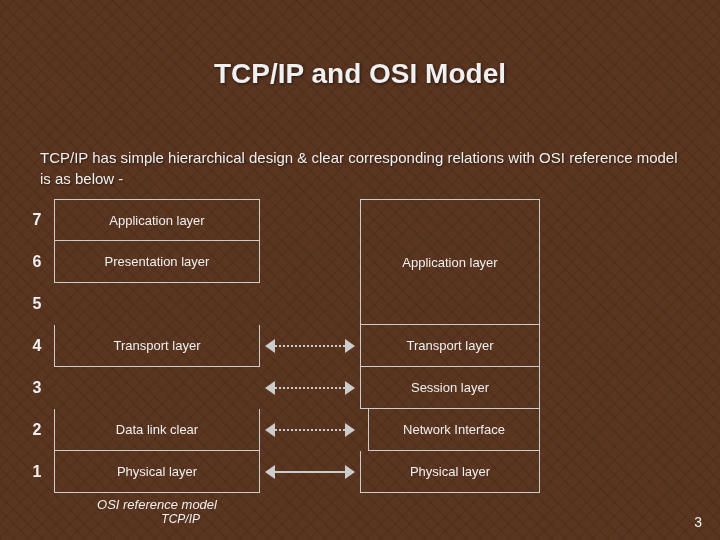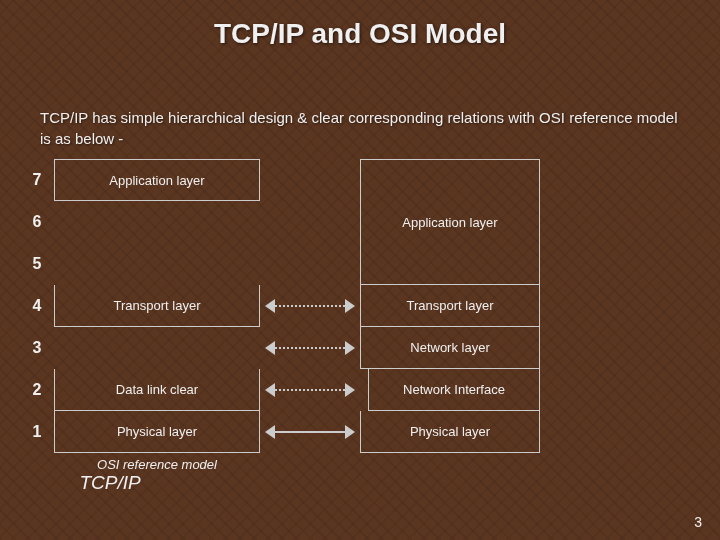--- a/index.html
+++ b/index.html
@@ -29,20 +29,21 @@
     }
 
     .title {
       text-align: center;
       color: #f0f0f0;
       font-size: 28px;
       font-weight: bold;
       padding-top: 18px;
       padding-bottom: 6px;
       text-shadow: 1px 1px 3px rgba(0,0,0,0.6);
+      margin-top: 40px;
     }
 
     .subtitle {
       color: #f0f0f0;
       font-size: 15px;
       padding: 4px 40px 10px 40px;
       line-height: 1.4;
       text-shadow: 1px 1px 2px rgba(0,0,0,0.5);
       margin-top: 47px;
     }
@@ -220,23 +221,23 @@
       font-size: 13px;
       font-style: italic;
     }
 
     .arrow-label {
       width: 100px;
     }
 
     .tcp-label-text {
       width: 180px;
-      text-align: center;
-      color: #f0f0f0;
-      font-size: 19px;
+      text-align: right;
+      color: #f0f0f0;
+      font-size: 12px;
       font-style: italic;
     }
 
     .page-num {
       position: absolute;
       bottom: 10px;
       right: 18px;
       color: #f0f0f0;
       font-size: 14px;
     }
@@ -261,20 +262,21 @@
 
   <div class="osi-table">
 
     <div class="osi-row">
       <div class="osi-num">7</div>
       <div class="osi-cell">Application layer</div>
     </div>
 
     <div class="osi-row">
       <div class="osi-num">6</div>
+      <div class="osi-cell">Presentation layer</div>
     </div>
 
     <div class="osi-row">
       <div class="osi-num">5</div>
     </div>
 
     <div class="osi-row">
       <div class="osi-num">4</div>
       <div class="osi-cell">Transport layer</div>
     </div>
@@ -337,21 +339,21 @@
 
     <div class="tcp-row" style="height:126px;">
       <div class="tcp-cell tcp-merged-3">Application layer</div>
     </div>
 
     <div class="tcp-row" style="height:42px; border-top:none;">
       <div class="tcp-cell tcp-merged-1" style="border-top:none;">Transport layer</div>
     </div>
 
     <div class="tcp-row" style="height:42px;">
-      <div class="tcp-cell tcp-merged-1" style="border-top:none;">Network layer</div>
+      <div class="tcp-cell tcp-merged-1" style="border-top:none;">Session layer</div>
     </div>
 
     <div class="tcp-row" style="height:42px;padding-left:8px;">
       <div class="tcp-cell tcp-merged-1" style="border-top:none;">Network Interface</div>
     </div>
 
     <div class="tcp-row" style="height:42px;">
       <div class="tcp-cell tcp-merged-1" style="border-top:none;">Physical layer</div>
     </div>
   </div>

